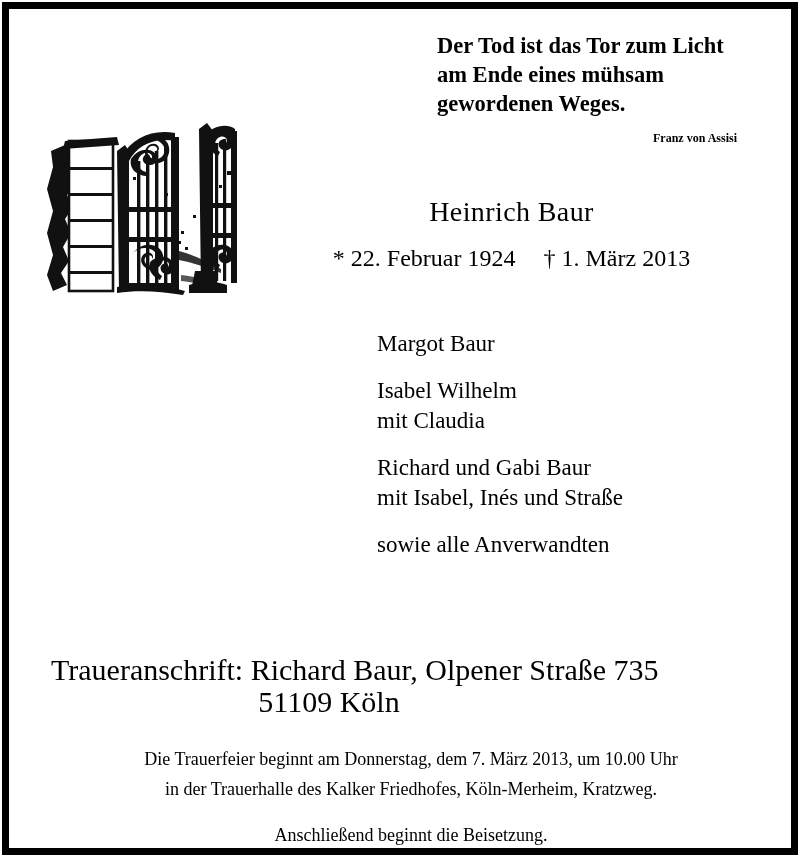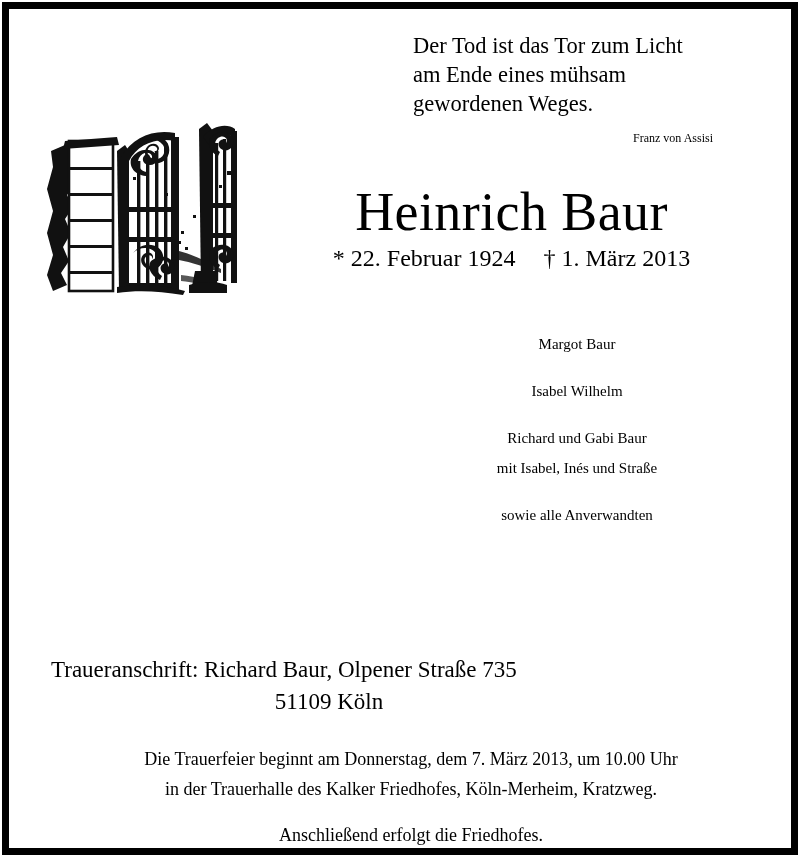--- a/index.html
+++ b/index.html
@@ -40,24 +40,25 @@
     left: 0;
     top: 0;
     right: 0;
     bottom: 0;
     background: #ffffff;
   }
 
   
   .quote-block {
     position: absolute;
-    left: 404px;
+    left: 428px;
     top: 22px;
     width: 300px;
     text-align: left;
+    font-weight: bold;
   }
   .quote-line {
     font-size: 22.5px;
     line-height: 29px;
     white-space: nowrap;
   }
   .quote-author {
     margin-top: 8px;
     font-size: 12px;
     line-height: 24px;
@@ -77,21 +78,21 @@
 
   
   .deceased-block {
     position: absolute;
     left: 230px;
     top: 178px;
     width: 545px;
     text-align: center;
   }
   .deceased-name {
-    font-size: 54px;
+    font-size: 28px;
     line-height: 50px;
     letter-spacing: 0.4px;
     white-space: nowrap;
   }
   .deceased-dates {
     margin-top: 6px;
     font-size: 24px;
     line-height: 31px;
     white-space: nowrap;
   }
@@ -101,35 +102,34 @@
   .survivors-block {
     position: absolute;
     left: 368px;
     top: 320px;
     width: 400px;
     text-align: left;
   }
   .survivor-group { margin-bottom: 17px; }
   .survivor-group:last-child { margin-bottom: 16px; }
   .survivor-line {
-    font-size: 15px;
+    font-size: 23px;
     line-height: 30px;
     white-space: nowrap;
-    text-align: center;
   }
 
   
   .address-block {
     position: absolute;
     left: 42px;
     top: 645px;
     width: 556px;
   }
   .address-line {
-    font-size: 23px;
+    font-size: 30px;
     line-height: 32px;
     white-space: nowrap;
     text-align: left;
   }
   .address-line.indent { text-align: center; }
 
   
   .ceremony-block {
     position: absolute;
     left: 42px;
@@ -252,20 +252,21 @@
           <span class="date-birth">* 22. Februar 1924</span><span class="date-death">† 1. März 2013</span>
         </div>
       </div>
 
       <div class="survivors-block">
         <div class="survivor-group">
           <div class="survivor-line">Margot Baur</div>
         </div>
         <div class="survivor-group">
           <div class="survivor-line">Isabel Wilhelm</div>
+          <div class="survivor-line">mit Claudia</div>
         </div>
         <div class="survivor-group">
           <div class="survivor-line">Richard und Gabi Baur</div>
           <div class="survivor-line">mit Isabel, Inés und Straße</div>
         </div>
         <div class="survivor-group">
           <div class="survivor-line">sowie alle Anverwandten</div>
         </div>
       </div>
 
@@ -273,19 +274,19 @@
         <div class="address-line">Traueranschrift: Richard Baur, Olpener Straße 735</div>
         <div class="address-line indent">51109 Köln</div>
       </div>
 
       <div class="ceremony-block">
         <div class="ceremony-para">
           <div class="ceremony-line">Die Trauerfeier beginnt am Donnerstag, dem 7. März 2013, um 10.00 Uhr</div>
           <div class="ceremony-line">in der Trauerhalle des Kalker Friedhofes, Köln-Merheim, Kratzweg.</div>
         </div>
         <div class="ceremony-para">
-          <div class="ceremony-line">Anschließend erfolgt die Friedhofes.</div>
+          <div class="ceremony-line">Anschließend beginnt die Beisetzung.</div>
         </div>
       </div>
 
     </div>
   </div>
 </div>
 
 </body></html>

